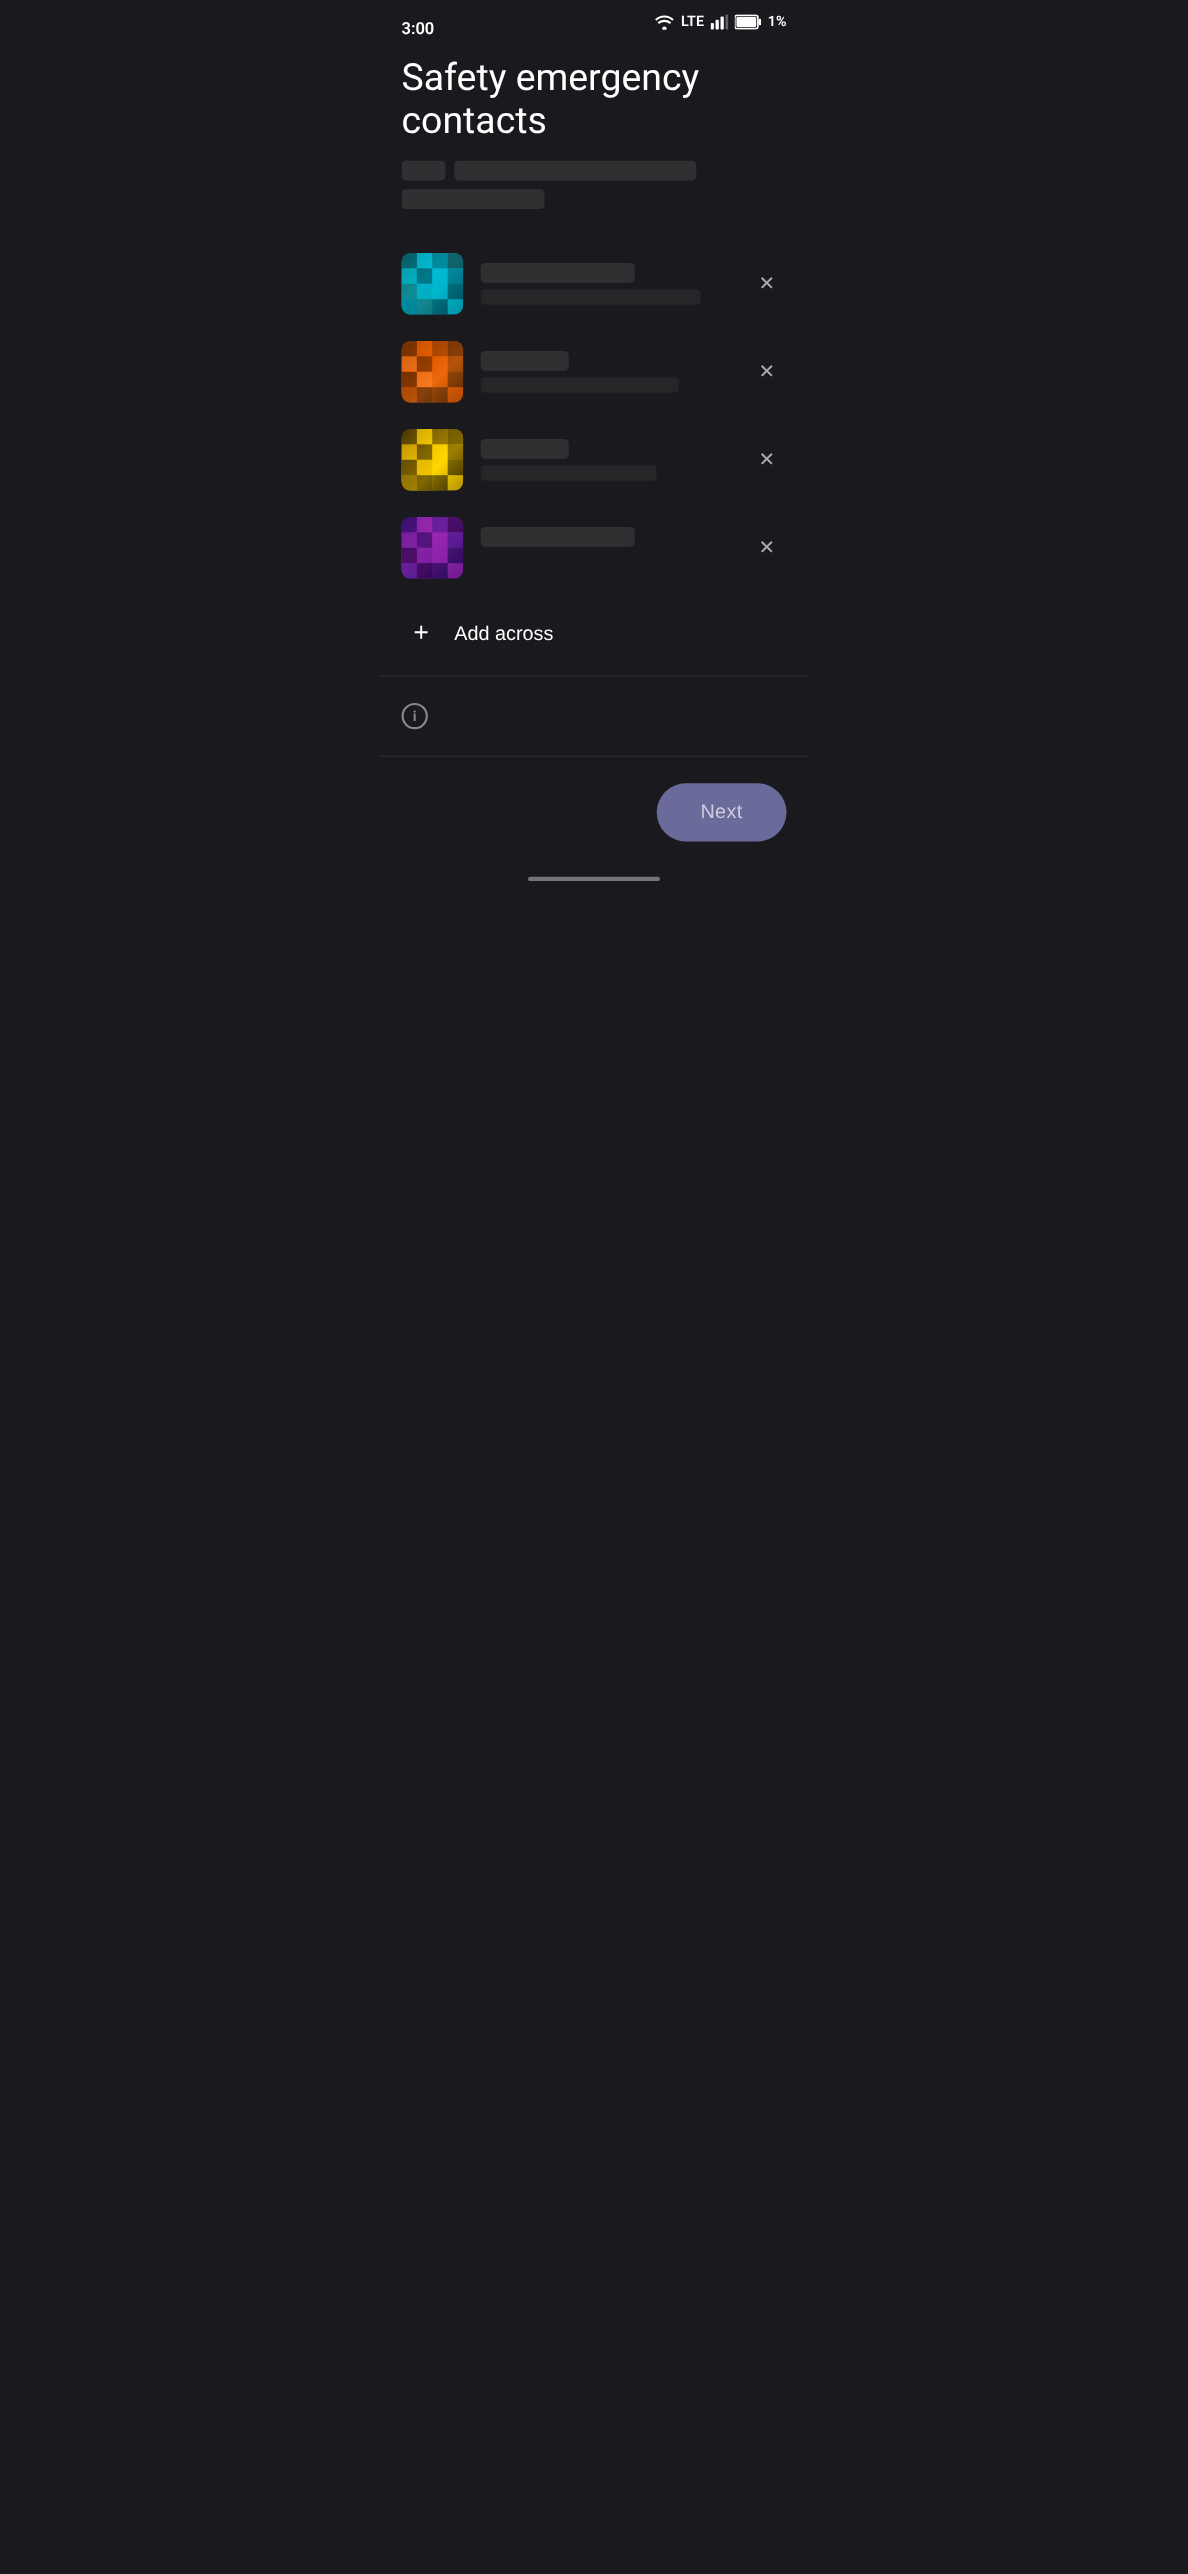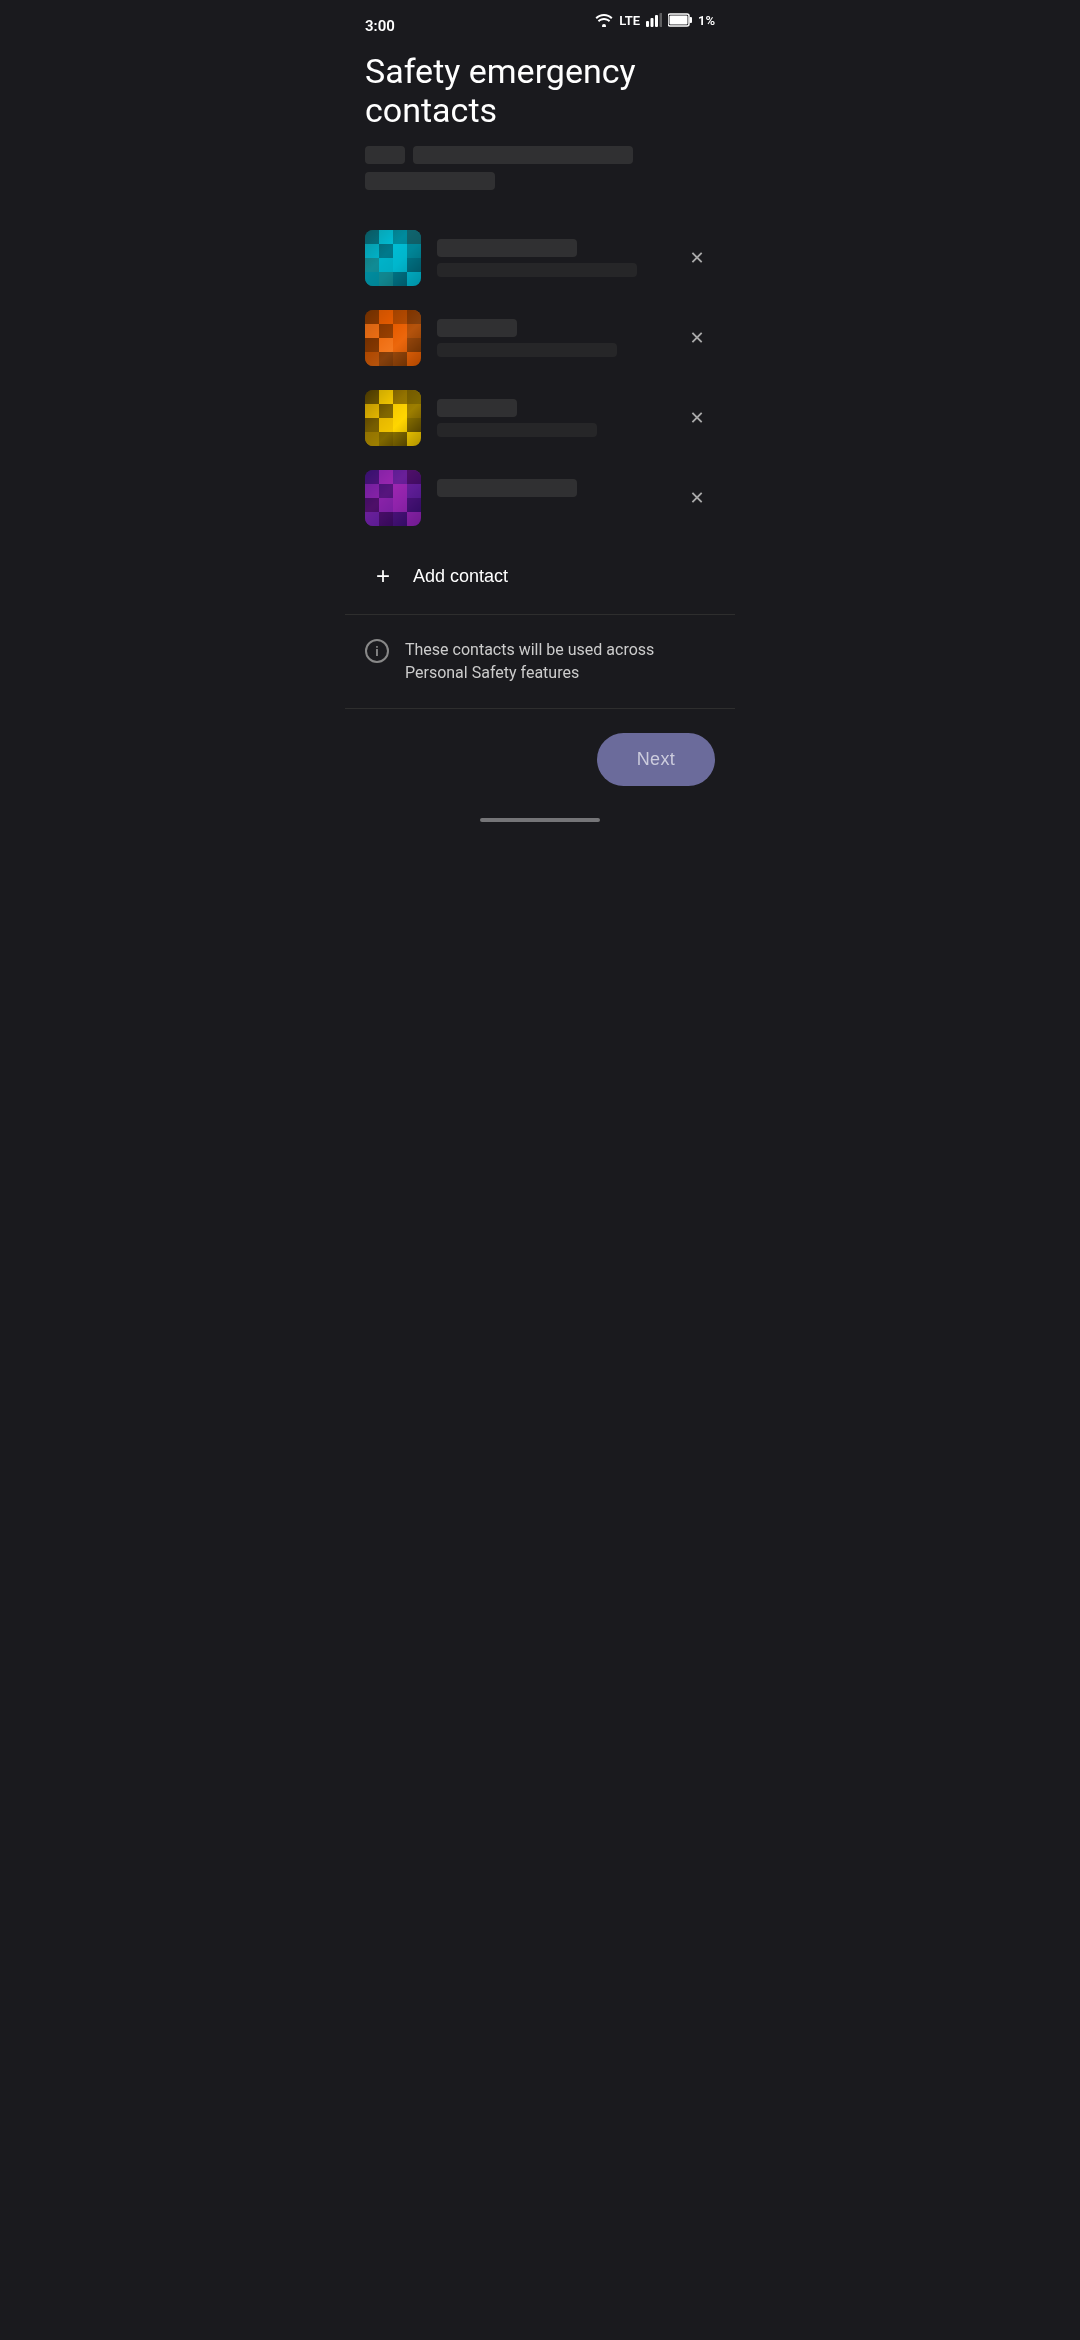--- a/index.html
+++ b/index.html
@@ -518,30 +518,29 @@
         <div class="contact-name-blur" style="width:140px;"></div>
         <div class="contact-detail-blur" style="width:0px;"></div>
       </div>
       <button class="remove-btn">✕</button>
     </div>
 
   </div>
 
   <button class="add-contact">
     <div class="add-icon">+</div>
-    <span class="add-label">Add contact</span>
+    <span class="add-label">Add across</span>
   </button>
 
 </div>
 
 <div class="divider"></div>
 
 <div class="info-section">
   <div class="info-icon">i</div>
-  <p class="info-text">These contacts will be used across Personal Safety features</p>
 </div>
 
 <div class="bottom-divider"></div>
 
 <div class="bottom-bar">
   <button class="next-btn">Next</button>
 </div>
 
 <div class="home-indicator">
   <div class="home-indicator-bar"></div>

